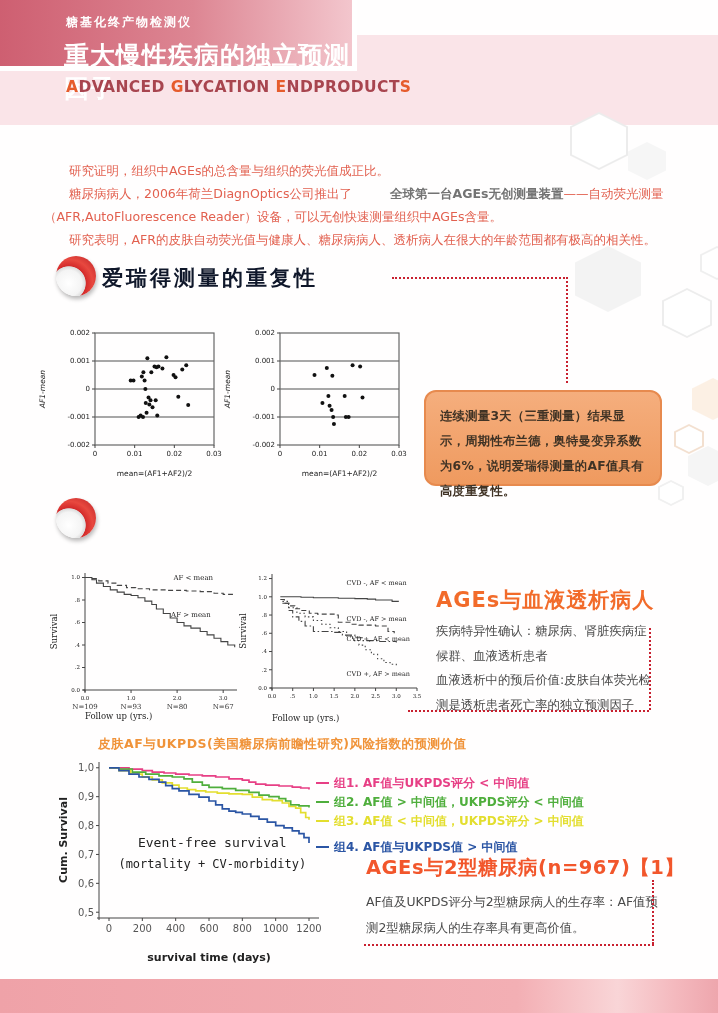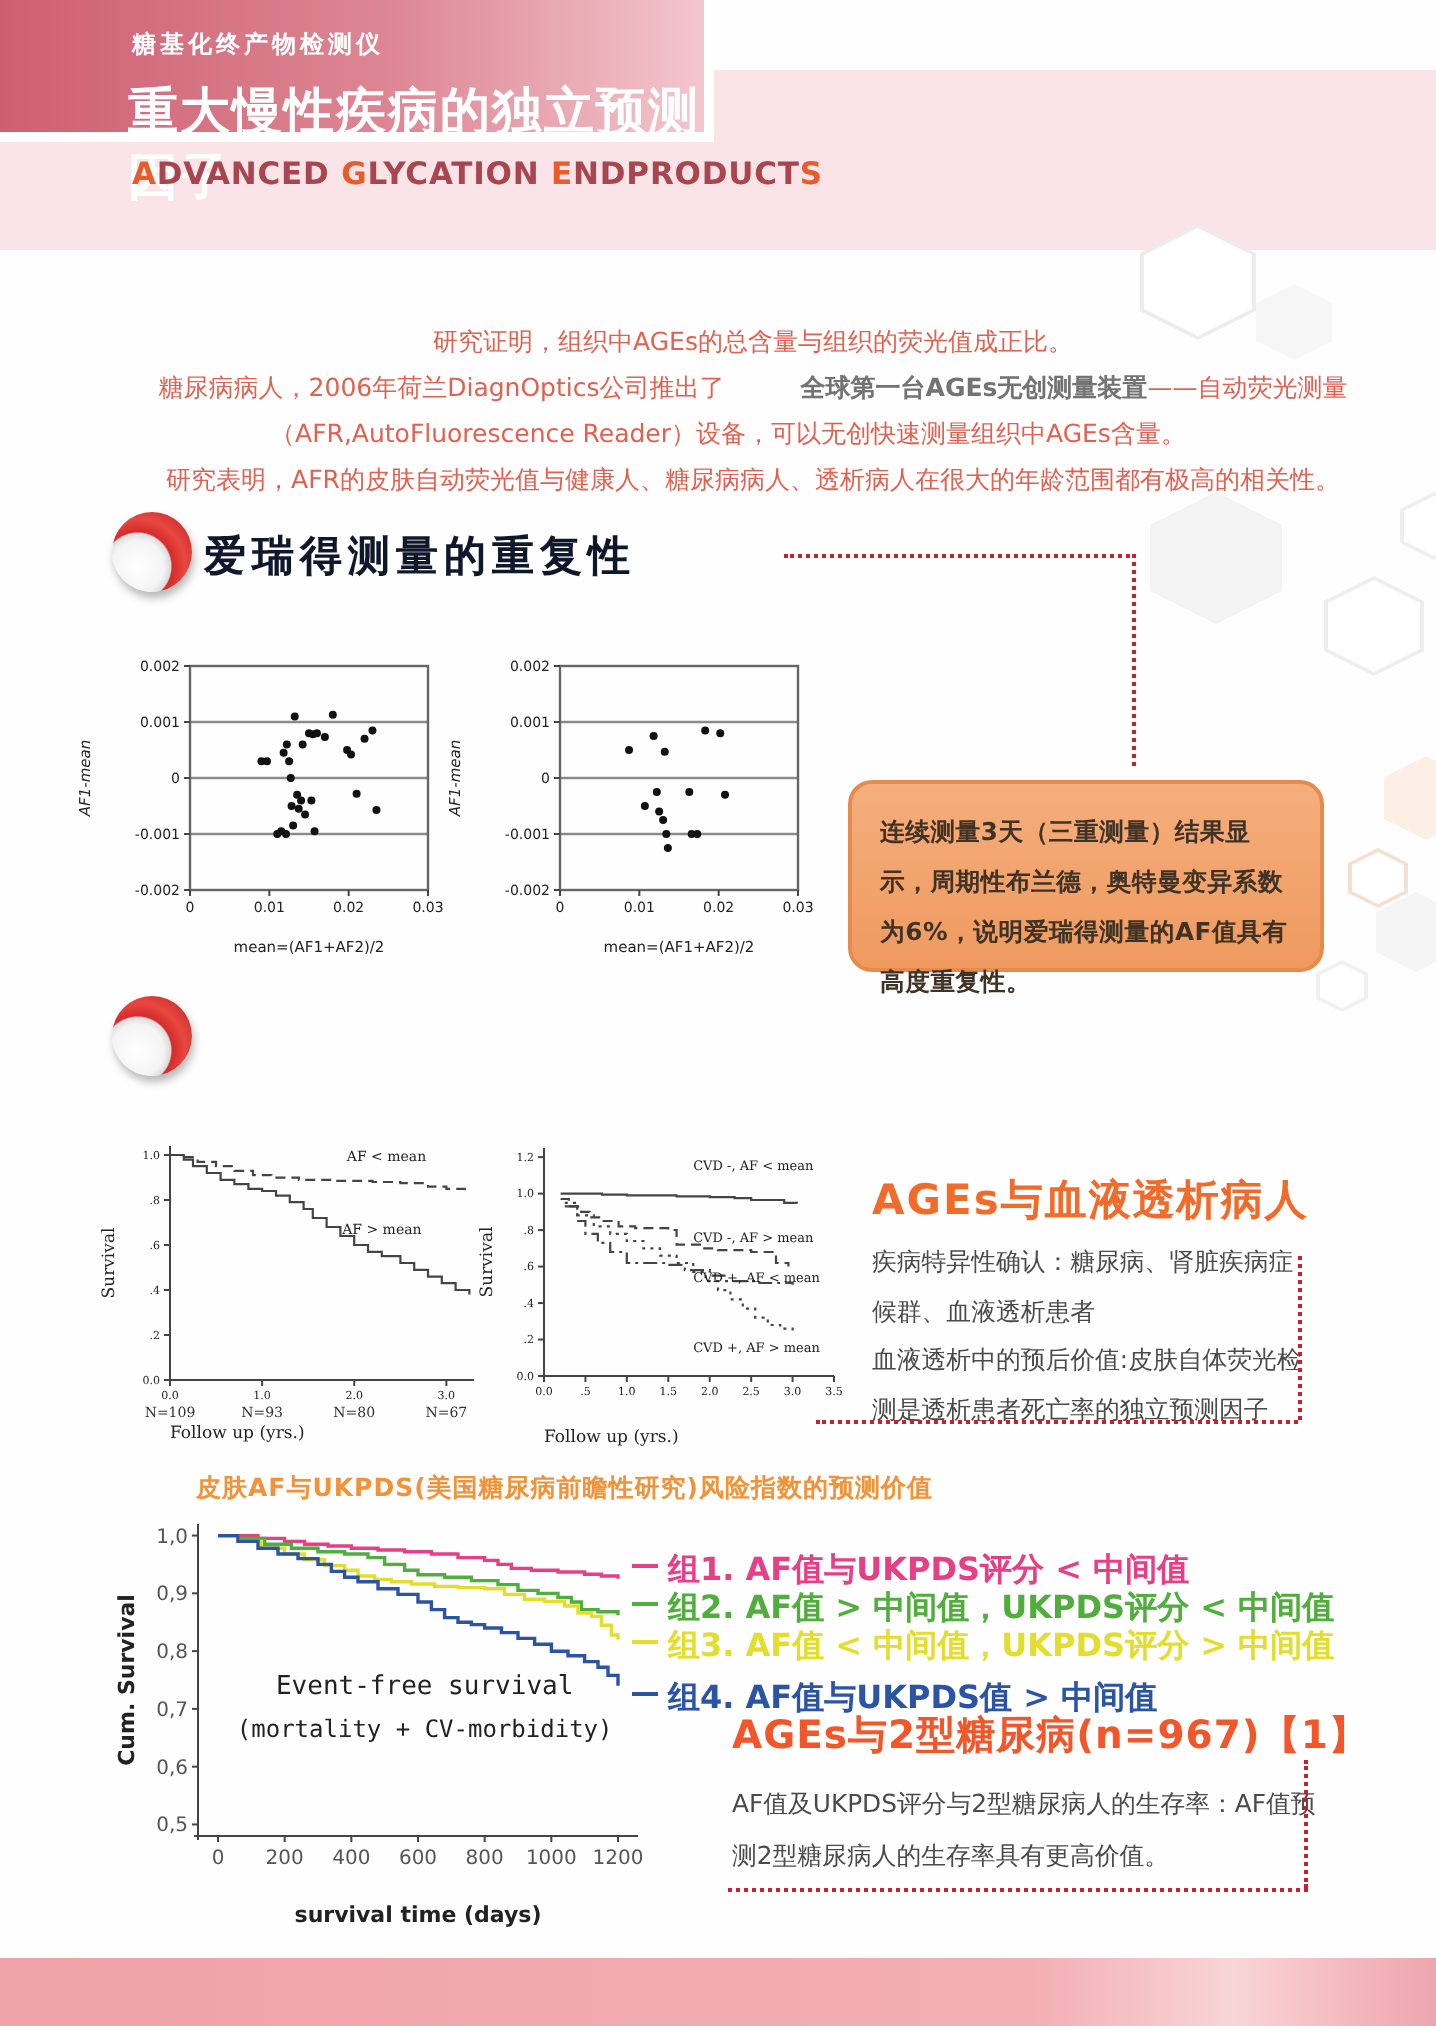--- a/index.html
+++ b/index.html
@@ -13,40 +13,40 @@
      border-right:5px solid #fff;border-bottom:5px solid #fff;}
   .header-subtitle{left:66px;top:14px;color:#fff;font-size:12px;font-weight:bold;letter-spacing:2px;}
   .header-title{left:64px;top:39px;color:#fff;font-size:25px;font-weight:bold;letter-spacing:1px;}
   .en-heading{left:66px;top:78px;font-size:15.5px;font-weight:800;letter-spacing:0.4px;color:#a8454f;}
   .en-heading .hl{color:#e65c2c;}
   
   .hex{position:absolute;clip-path:polygon(50% 0%,100% 25%,100% 75%,50% 100%,0% 75%,0% 25%);}
   .hex .in{position:absolute;left:2px;top:2px;right:2px;bottom:2px;
            clip-path:polygon(50% 0%,100% 25%,100% 75%,50% 100%,0% 75%,0% 25%);background:#fff;}
   
-  .intro{left:44px;top:159px;width:640px;color:#e2604f;font-size:12.5px;line-height:23px;text-align:center;}
+  .intro{left:44px;top:159px;width:640px;color:#e2604f;font-size:12.5px;line-height:23px;}
   .intro p{margin:0;text-indent:2em;}
   .intro b{color:#737373;margin-left:38px;}
   
   .sphere{width:40px;height:40px;border-radius:50%;
      background:radial-gradient(circle at 32% 68%, #ffffff 0%, #f4f4f4 34%, #dcdcdc 43%, #d42b2b 45%, #e8483f 62%, #b51e24 100%);
      box-shadow:1px 3px 4px rgba(0,0,0,.28);}
   .sec-title{font-size:21px;font-weight:bold;color:#0f172a;letter-spacing:3px;}
   .dot-h{border-top:2px dotted #c8202f;}
   .dot-v{border-left:2px dotted #c8202f;}
   
   .note-box{left:424px;top:390px;width:206px;height:68px;padding:12px 14px;border-radius:12px;
      background:linear-gradient(180deg,#f5ae7d 0%,#ef9a5f 100%);border:2px solid #e78a4e;
      color:#403325;font-size:12.3px;font-weight:600;line-height:25px;letter-spacing:0.3px;}
   
   .hemo-title{left:436px;top:586px;font-size:21px;font-weight:bold;color:#f26b2a;letter-spacing:1px;}
   .hemo-body{left:436px;top:619px;width:222px;font-size:12.4px;line-height:24.5px;color:#4a4a4a;}
   .hemo-body p{margin:0;}
   .ukpds-title{left:98px;top:736px;font-size:12.5px;font-weight:bold;color:#f09339;letter-spacing:0.5px;}
-  .lg-item{position:absolute;left:316px;display:flex;align-items:flex-start;font-size:16px;font-weight:bold;white-space:nowrap;text-align:center;}
+  .lg-item{position:absolute;left:316px;display:flex;align-items:flex-start;font-size:12px;font-weight:bold;white-space:nowrap;text-align:center;}
   .lg-item .hook{width:13px;border-top:2px solid currentColor;margin:7px 5px 0 0;}
   .dm-title{left:366px;top:854px;font-size:19.5px;font-weight:bold;color:#f2562b;letter-spacing:0.5px;}
   .dm-body{left:366px;top:889px;width:296px;font-size:12.4px;line-height:26px;color:#4a4a4a;}
   .bottom-bar{left:0;top:979px;width:718px;height:34px;
      background:linear-gradient(90deg,#efa2a8 0%,#f3afb4 72%,#f9d5d7 86%,#f4b9be 94%,#eea6ad 100%);}
   svg.chart{position:absolute;overflow:visible;}
 </style>
 </head>
 <body>
 

